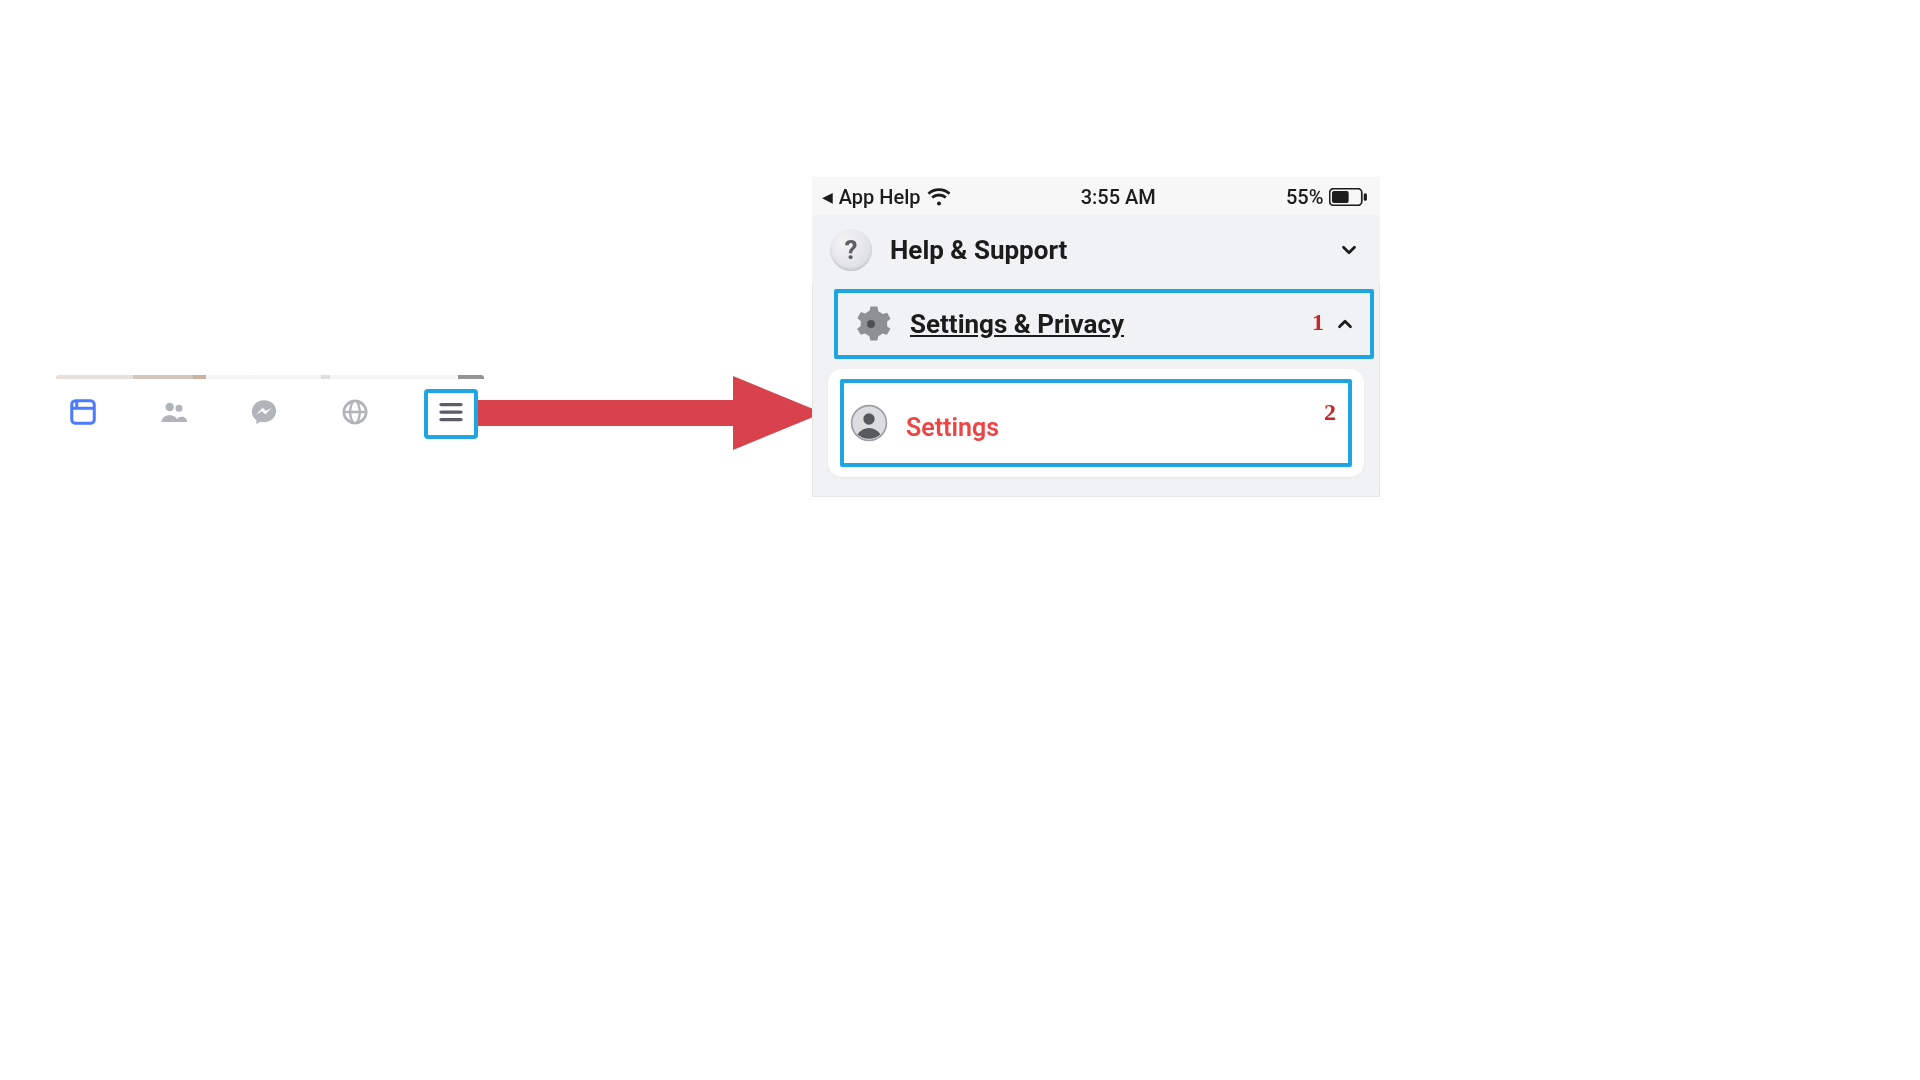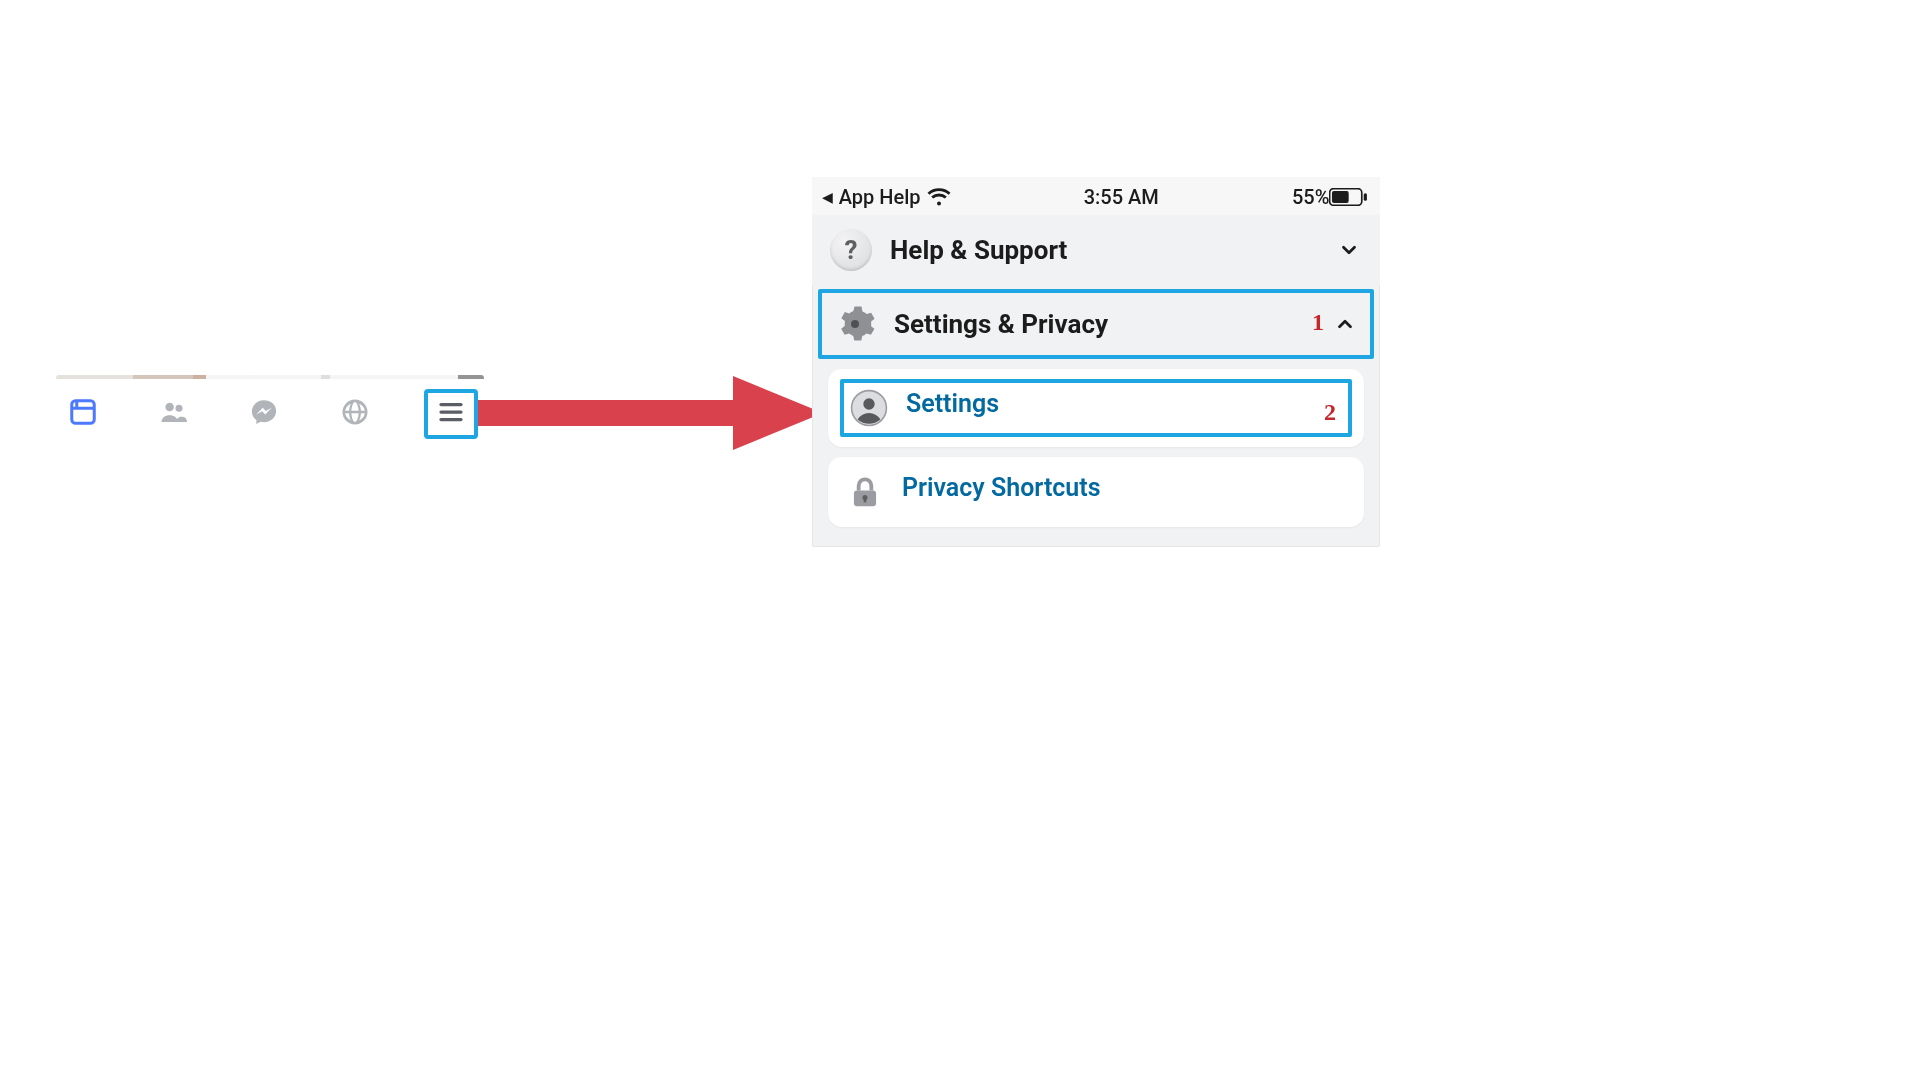--- a/index.html
+++ b/index.html
@@ -74,21 +74,21 @@
     align-items: center;
     justify-content: space-between;
     padding: 8px 12px 6px 10px;
     font-size: 20px;
     font-weight: 500;
     color: #1c1c1c;
     background: #f7f7f8;
   }
   .status-left { display: flex; align-items: center; gap: 6px; }
   .status-left .tri { font-size: 14px; }
-  .status-right { display: flex; align-items: center; }
+  .status-right { display: flex; align-items: center; gap: 6px; }
   .wifi-icn, .bat-icn { display:inline-flex; }
   .wifi-icn svg, .bat-icn svg { height: 18px; }
   .row {
     display: flex;
     align-items: center;
     gap: 18px;
     padding: 14px 18px;
     font-size: 26px;
     font-weight: 700;
     color: #1c1c1c;
@@ -100,48 +100,49 @@
     display: flex; align-items: center; justify-content: center;
   }
   .row .chev {
     margin-left: auto;
     width: 26px; height: 26px;
     display:flex; align-items:center; justify-content:center;
   }
   .row .chev svg { width: 22px; height: 22px; stroke:#1c1c1c; }
   .hl-row {
     border: 4px solid #1ea6e2;
-    margin: 4px 6px 4px 6px;
+    margin: 4px 6px 4px 22px;
     padding: 10px 12px;
     border-radius: 2px;
+    text-decoration: underline;
   }
   .badge-num {
     position: absolute;
     font-family: Georgia, 'Times New Roman', serif;
     font-weight: 700;
     color: #c4272c;
     font-size: 24px;
   }
   .badge-1 { right: 46px; top: 50%; transform: translateY(-54%); }
   .card-group {
     background: #fff;
     margin: 10px 16px;
     border-radius: 14px;
     padding: 10px 12px;
     box-shadow: 0 1px 2px rgba(0,0,0,.05);
     position: relative;
   }
   .card-item {
     display: flex;
-    align-items: flex-start;
+    align-items: flex-end;
     gap: 18px;
-    padding: 6px 6px;
+    padding: 21px 6px;
     font-size: 25px;
     font-weight: 600;
-    color: #0369a1;
+    color: #ef4444;
   }
   .card-item .icn { width: 38px; height: 38px; display:flex; align-items:center; justify-content:center; }
   .card-hl {
     border: 4px solid #1ea6e2;
     border-radius: 2px;
   }
   .badge-2 { right: 28px; top: 30px; }
   
   .circ {
     width: 42px; height: 42px; border-radius: 50%;
@@ -268,27 +269,14 @@
             <circle cx="12" cy="12" r="11" fill="#dcdde0" stroke="#9b9da2" stroke-width="1"></circle>
             <circle cx="12" cy="9.5" r="3.6" fill="#58595c"></circle>
             <path d="M4.8 19.2a8.4 8.4 0 0114.4 0A11 11 0 014.8 19.2z" fill="#58595c"></path>
           </svg>
       </span>
       <span>Settings</span>
     </div>
     <span class="badge-num badge-2">2</span>
   </div>
 
-  <div class="card-group">
-    <div class="card-item">
-      <span class="icn">
-        <svg viewBox="0 0 24 24" fill="#9a9ca1">
-            <rect x="5" y="11" width="14" height="10" rx="2"></rect>
-            <path d="M8 11V8a4 4 0 118 0v3" fill="none" stroke="#9a9ca1" stroke-width="2.4"></path>
-            <circle cx="12" cy="15.5" r="1.6" fill="#5d5e61"></circle>
-            <rect x="11.2" y="15.5" width="1.6" height="3" fill="#5d5e61"></rect>
-          </svg>
-      </span>
-      <span>Privacy Shortcuts</span>
-    </div>
-  </div>
 
 </div>
 
 </body></html>

